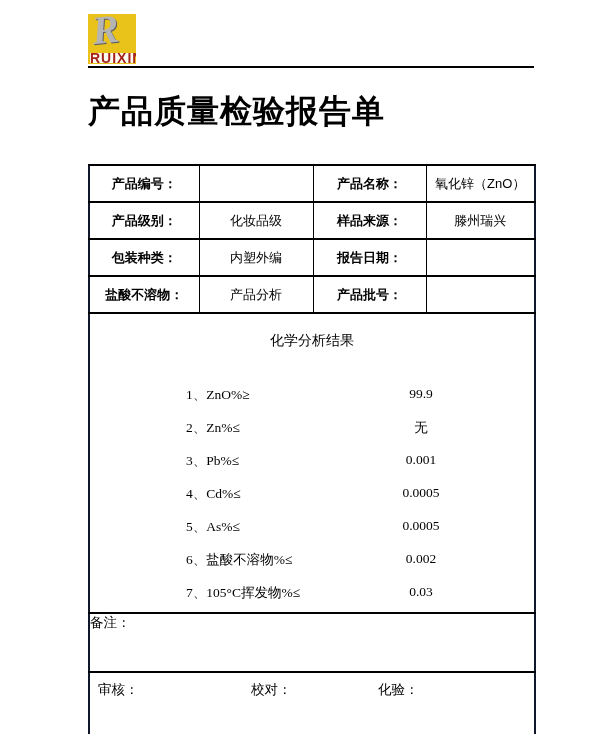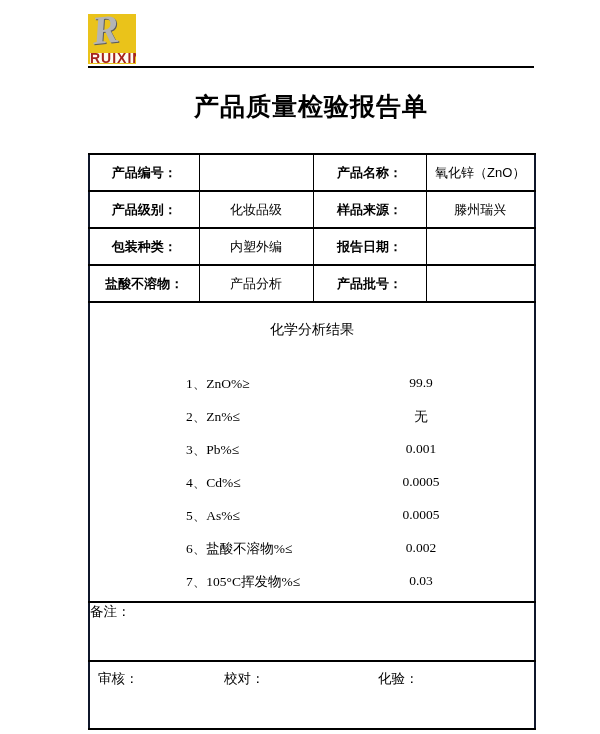--- a/index.html
+++ b/index.html
@@ -37,23 +37,23 @@
   }
   .company-en {
     margin-left:10px; padding-bottom:7px; white-space:nowrap;
     font-family:"Liberation Sans","DejaVu Sans",sans-serif;
     font-weight:bold; font-size:12.5px; letter-spacing:0.6px; color:#000;
   }
   .header-rule { border-bottom:2px solid #000; margin-top:2px; }
 
   
   .title {
-    margin-top:22px; text-align:center;
+    margin-top:22px; 
     font-family:"Liberation Sans","DejaVu Sans",sans-serif;
-    font-weight:bold; font-size:25px; letter-spacing:1px;
+    font-weight:bold; font-size:32px; letter-spacing:1px;
   }
 
   
   table.report {
     border-collapse:collapse; table-layout:fixed;
     width:446px; margin-top:30px;
     border:2px solid #0f172a;
   }
   table.report td {
     border:1px solid #000;
@@ -77,21 +77,21 @@
   .analysis-item .item-label { position:absolute; left:96px; top:8px; white-space:nowrap; }
   .analysis-item .item-value { position:absolute; left:281px; top:8px; width:100px; text-align:center; }
 
   td.remarks-cell {
     height:57px; vertical-align:top;
     padding:8px 0 0 8px; font-size:13.5px;
   }
   td.signoff-cell { height:66px; position:relative; font-size:13.5px; }
   .sign-label { position:absolute; top:8px; white-space:nowrap; }
   .sign-review { left:8px; }
-  .sign-proofread { left:134px; }
+  .sign-proofread { left:161px; }
   .sign-assay { left:288px; }
 </style>
 </head>
 <body>
 
 <div class="page">
   <div class="content">
 
     <div class="header">
       <div class="logo">

